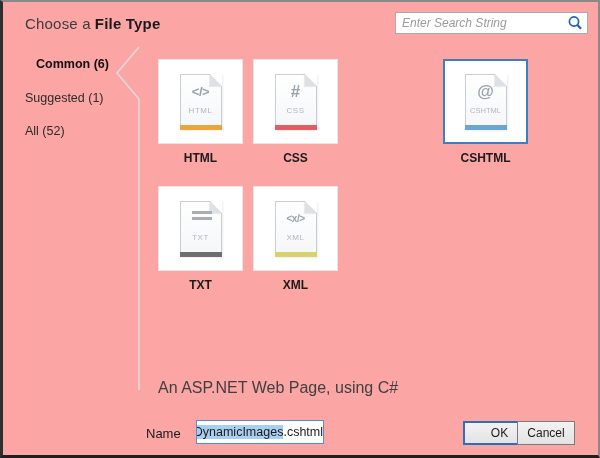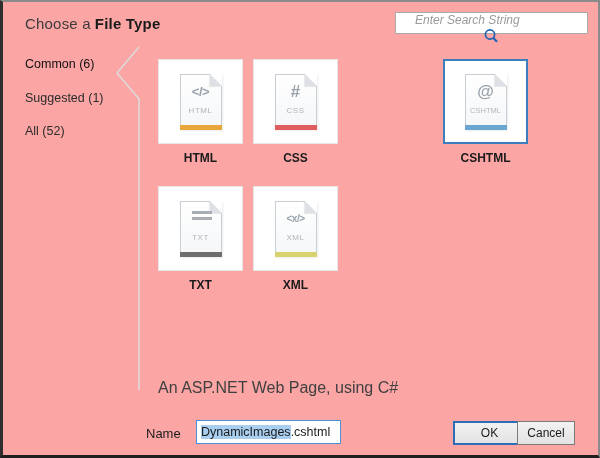--- a/index.html
+++ b/index.html
@@ -21,36 +21,36 @@
   
   .title {
     position: absolute; left: 22px; top: 13px;
     font-size: 15px; color: #3c3c3c; letter-spacing: .2px;
   }
   .title .bold { font-weight: bold; color: #1a1a1a; margin-left: 4px; }
 
   .search-box {
     position: absolute; left: 392px; top: 10px; width: 193px; height: 22px;
     border: 1px solid #ababab; background: #fff;
-    display: flex; align-items: center; flex-direction: column;
+    display: flex; align-items: center;
   }
   .search-box input {
     flex: 1; border: none; outline: none; height: 18px;
     font-family: "Liberation Sans", sans-serif;
     font-size: 12px; padding: 0 4px 0 6px; color: #333;
   }
   .search-box input::placeholder { font-style: italic; color: #9a9a9a; }
   .search-icon { width: 20px; height: 18px; flex: 0 0 auto; margin-right: 2px; }
 
   
   .sidebar-item {
     position: absolute; left: 22px;
     font-size: 12.5px; color: #2b2b2b; cursor: pointer; white-space: nowrap;
   }
-  .sidebar-item.selected { font-weight: normal; color: #111; }
+  .sidebar-item.selected { font-weight: bold; color: #111; margin-left: 11px; }
 
   .divider-svg { position: absolute; left: 100px; top: 40px; }
 
   
   .tile {
     position: absolute; width: 85px; height: 85px;
     background: #fff; border: 1px solid #e6e6e6;
     display: flex; align-items: center; justify-content: center;
     cursor: pointer;
   }
@@ -95,36 +95,37 @@
     position: absolute; left: 155px; top: 377px;
     font-size: 16px; color: #404040;
   }
 
   
   .name-label {
     position: absolute; left: 143px; top: 424px;
     font-size: 13px; color: #1b1b1b;
   }
   .name-input {
-    position: absolute; left: 193px; top: 418px; width: 145px; height: 24px;
+    position: absolute; left: 193px; top: 418px; width: 128px; height: 24px;
     border: 1px solid #4f8fd6; background: #fff;
     display: flex; align-items: center; padding-left: 4px;
     font-size: 12.5px; color: #1b1b1b; cursor: text; white-space: nowrap;
     overflow: hidden;
+    justify-content: flex-end;
   }
   .name-input .sel { background: #a9cff0; }
 
   .btn {
     position: absolute; top: 419px; height: 24px;
     background: linear-gradient(180deg, #f2f2f2 0%, #e3e3e3 100%);
     font-family: "Liberation Sans", sans-serif;
     font-size: 12px; color: #1b1b1b; cursor: pointer;
     display: flex; align-items: center; justify-content: center;
   }
-  .btn-ok { left: 450px; width: 73px; border: 2px solid #2f6eb5; }
+  .btn-ok { left: 460px; width: 73px; border: 2px solid #2f6eb5; }
   .btn-cancel { left: 514px; width: 58px; border: 1px solid #7a7a7a; }
 </style>
 </head>
 <body>
 
 <div class="dialog">
 
   <div class="title">
     <span>Choose a</span><span class="bold">File Type</span>
   </div>

